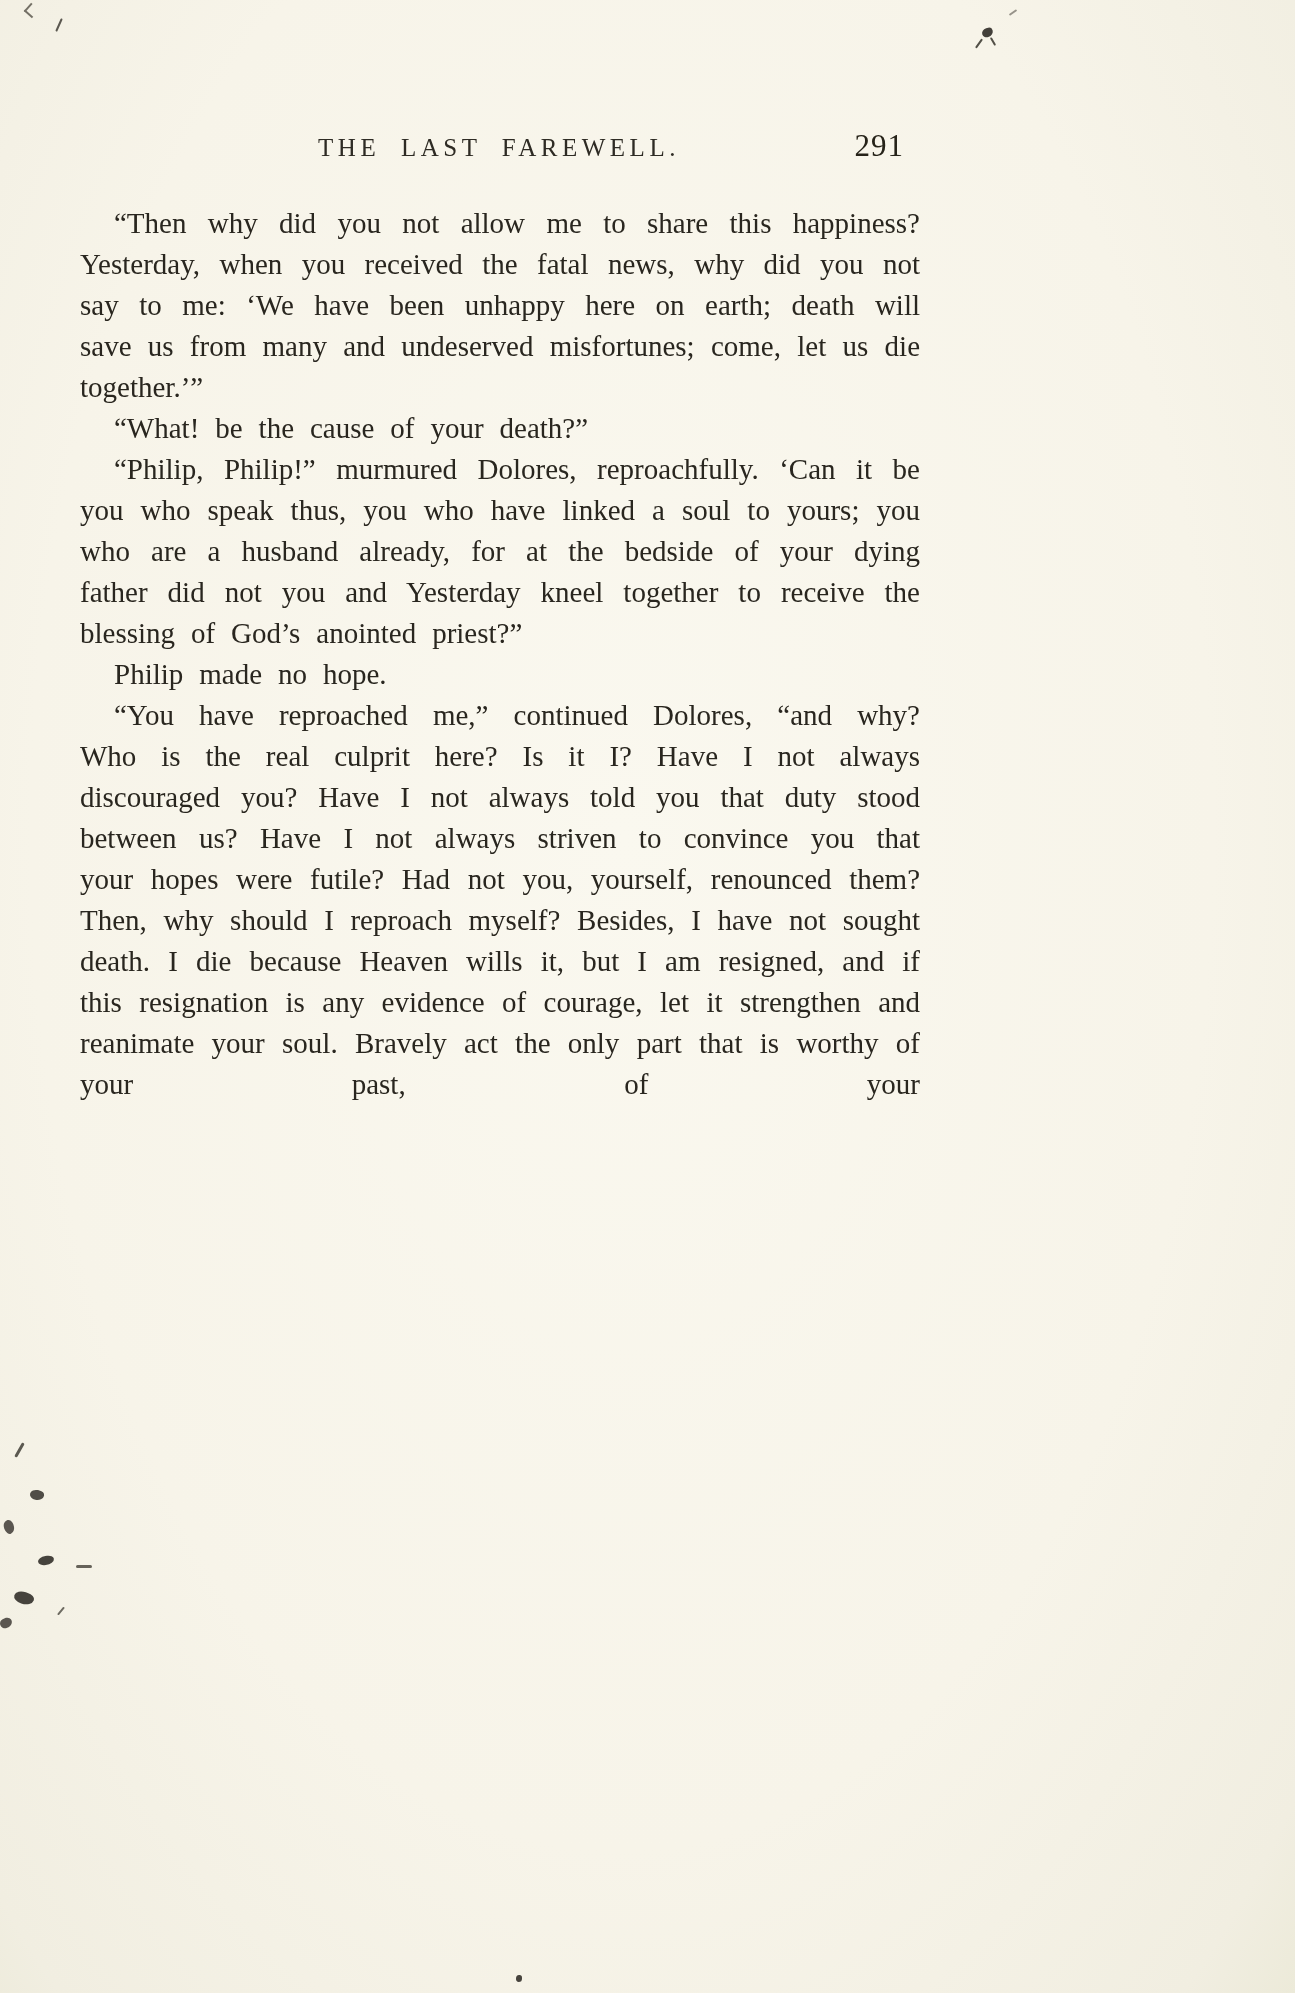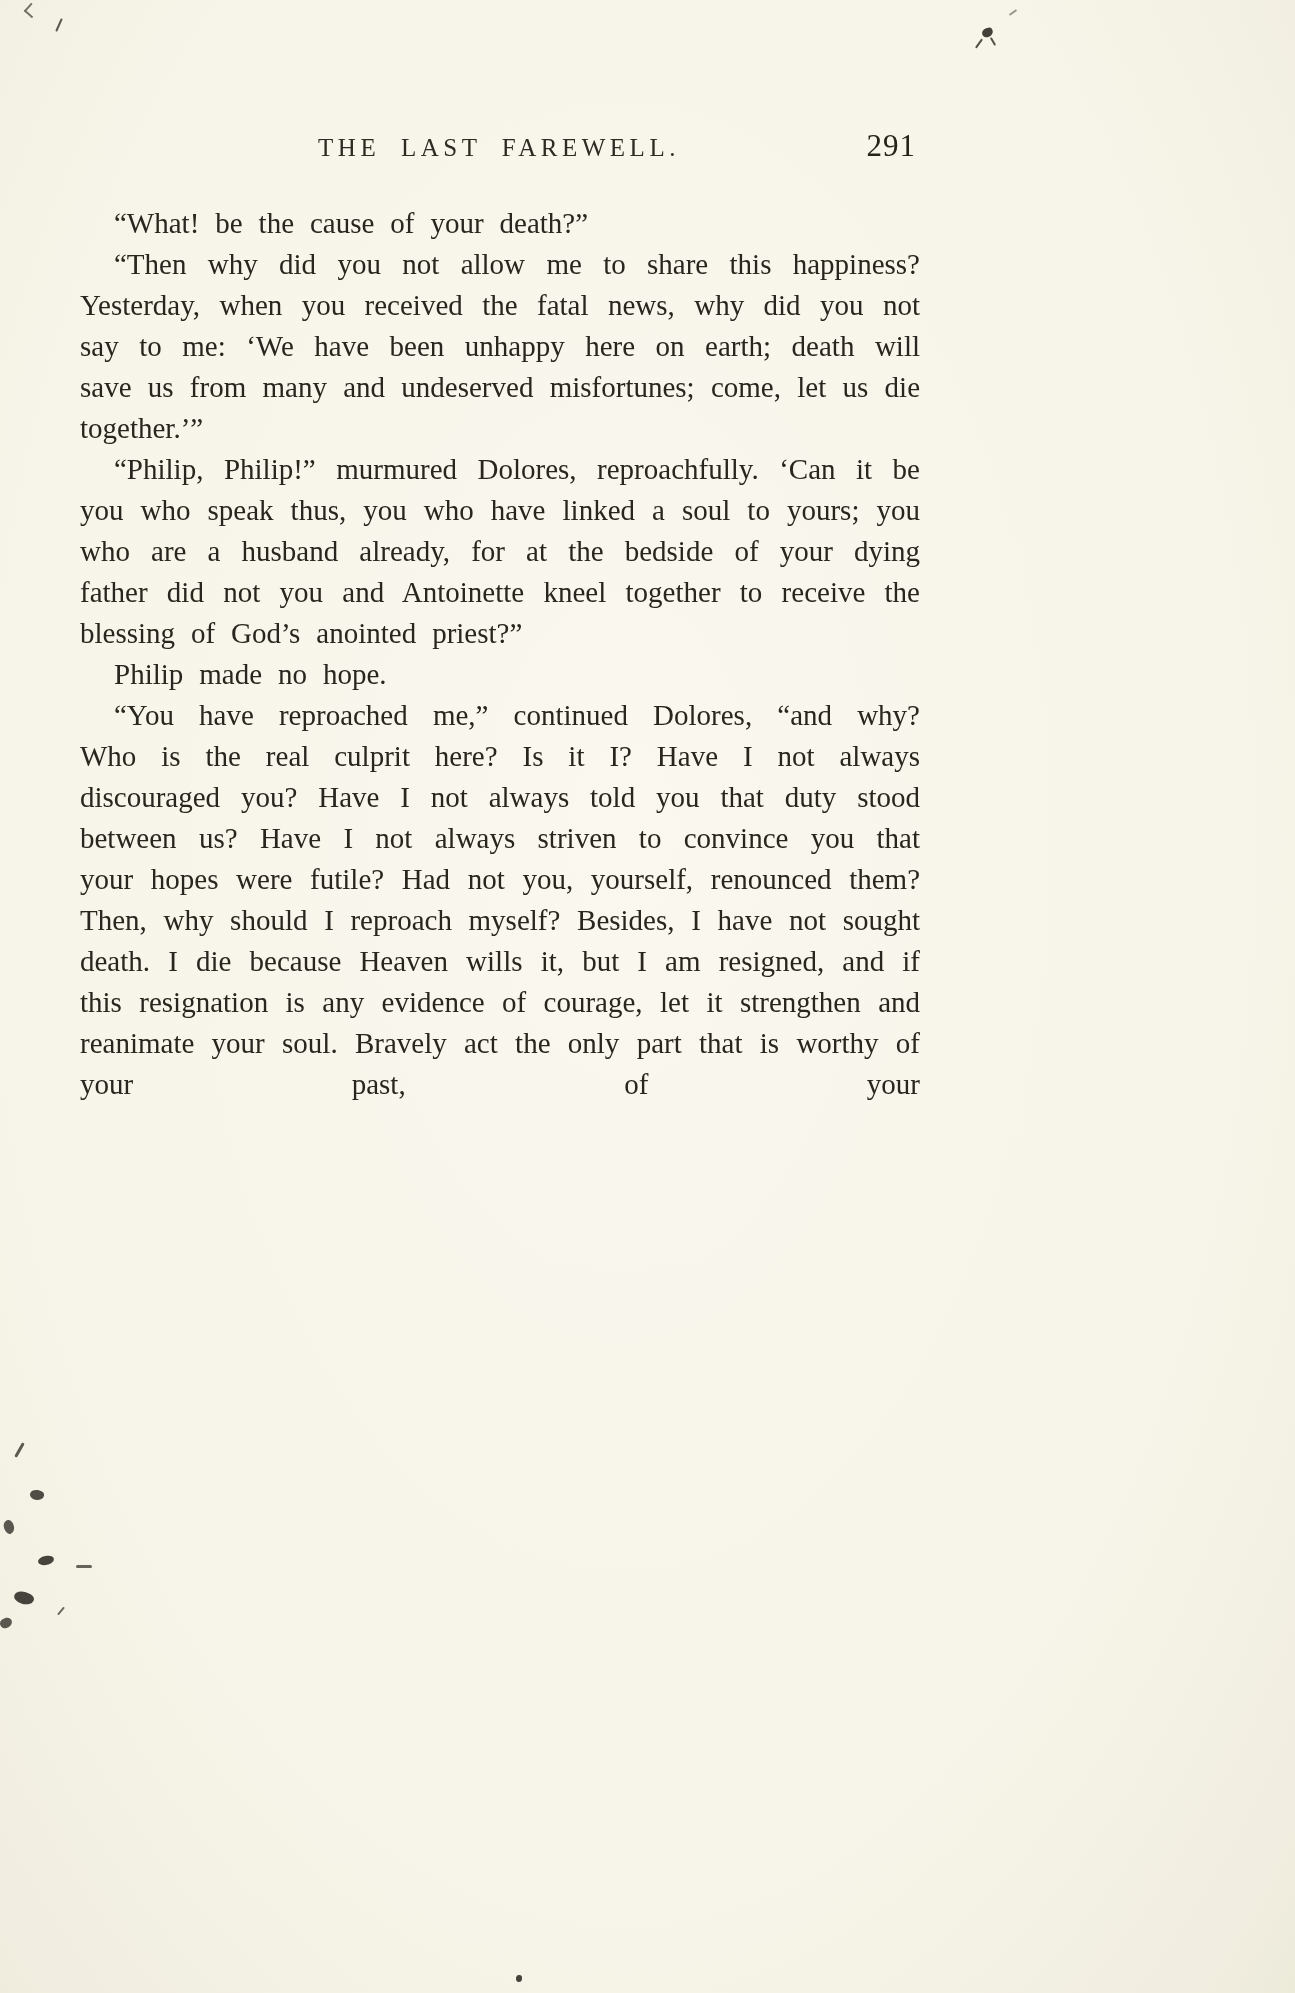--- a/index.html
+++ b/index.html
@@ -27,21 +27,21 @@
   .running-title {
     display: block;
     text-align: center;
     font-size: 25px;
     letter-spacing: 4.5px;
     word-spacing: 10px;
     color: #2e2b24;
   }
   .page-number {
     position: absolute;
-    right: 2px;
+    right: 14px;
     top: -6px;
     font-size: 31px;
     letter-spacing: 1px;
     color: #262319;
   }
 
   
   .page-body {
     position: absolute;
     top: 203px;
@@ -99,23 +99,23 @@
 
 <div class="scan-page">
 
   <div class="page-header">
     <span class="running-title">THE LAST FAREWELL.</span>
     <span class="page-number">291</span>
   </div>
 
   <div class="page-body">
 
-  <p class="para">“What! be the cause of your death?”</p>
-      <p class="para">“Then why did you not allow me to share this happiness?  Yesterday, when you received the fatal news, why did you not say to me: ‘We have been unhappy here on earth; death will save us from many and undeserved misfortunes; come, let us die together.’”</p>
-      <p class="para">“Philip, Philip!” murmured Dolores, reproachfully. ‘Can it be you who speak thus, you who have linked a soul to yours; you who are a husband already, for at the bedside of your dying father did not you and Antoinette kneel together to receive the blessing of God’s anointed priest?”</p>
+  <p class="para">“Then why did you not allow me to share this happiness?  Yesterday, when you received the fatal news, why did you not say to me: ‘We have been unhappy here on earth; death will save us from many and undeserved misfortunes; come, let us die together.’”</p>
+      <p class="para">“What! be the cause of your death?”</p>
+      <p class="para">“Philip, Philip!” murmured Dolores, reproachfully. ‘Can it be you who speak thus, you who have linked a soul to yours; you who are a husband already, for at the bedside of your dying father did not you and Yesterday kneel together to receive the blessing of God’s anointed priest?”</p>
       <p class="para">Philip made no hope.</p>
       <p class="para">“You have reproached me,” continued Dolores, “and why?  Who is the real culprit here?  Is it I?  Have I not always discouraged you?  Have I not always told you that duty stood between us? Have I not always striven to convince you that your hopes were futile?  Had not you, yourself, renounced them?  Then, why should I reproach myself?  Besides, I have not sought death.  I die because Heaven wills it, but I am resigned, and if this resignation is any evidence of courage, let it strengthen and reanimate your soul.  Bravely act the only part that is worthy of your past, of your</p>
     </div>
 
   <div class="artifact a-tl-chevron"></div>
   <div class="artifact mark-line a-tl-slash"></div>
 
   <div class="artifact mark-blob a-tr-blob"></div>
   <div class="artifact mark-line a-tr-tail1"></div>
   <div class="artifact mark-line a-tr-tail2"></div>

